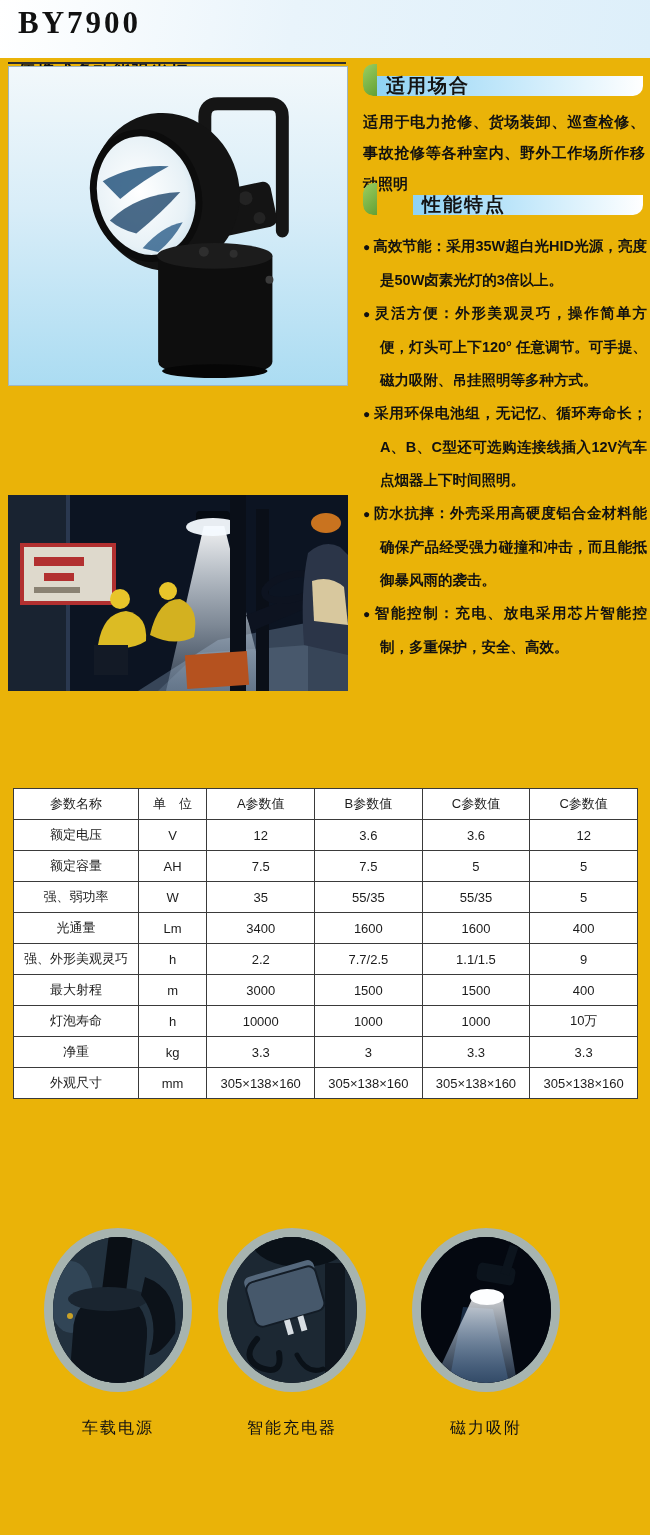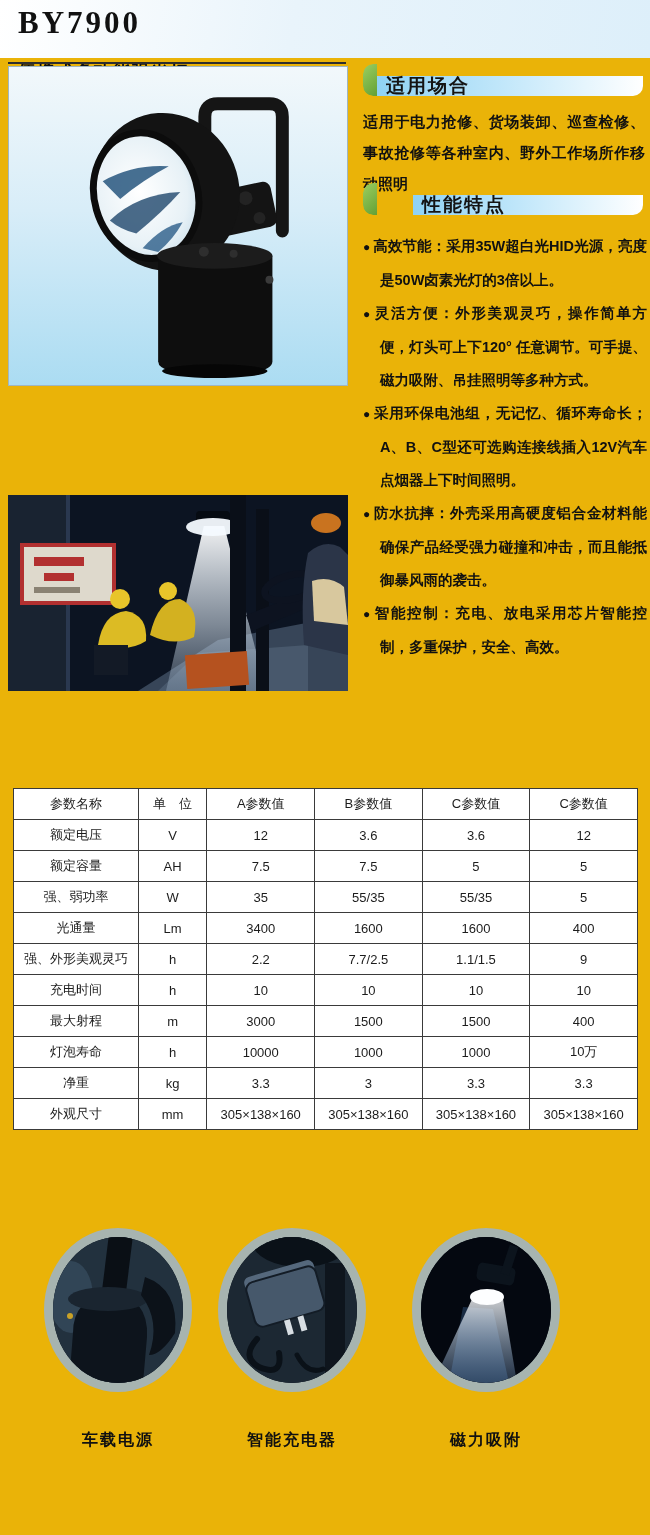--- a/index.html
+++ b/index.html
@@ -43,21 +43,21 @@
   .specs-table { position:absolute; left:13px; top:788px; width:625px; border-collapse:collapse; table-layout:fixed; }
   .specs-table th, .specs-table td { border:1px solid #3a3a3a; height:31px; font-size:13px;
     font-weight:normal; text-align:center; vertical-align:middle; color:#1c1c1c; background:#fff; padding:0 2px; }
   .col-name { width:20%; } .col-unit { width:11%; } .col-val { width:17.25%; }
 
   
   .gallery-item { position:absolute; width:148px; text-align:center; }
   .gallery-circle { width:148px; height:164px; border-radius:50%; border:9px solid #a7b4b0;
     overflow:hidden; background:#0a121c; }
   .gallery-circle svg { display:block; width:100%; height:100%; }
-  .gallery-caption { margin-top:38px; font-size:16px; font-weight:bold; letter-spacing:2px; color:#111; }
+  .gallery-caption { margin-top:26px; font-size:16px; font-weight:normal; letter-spacing:2px; color:#111; }
   .g1 { left:44px; top:1228px; } .g2 { left:218px; top:1228px; } .g3 { left:412px; top:1228px; }
 </style>
 </head>
 <body>
 
 <div class="page">
 
   <div class="top-gradient"></div>
 
   <div class="title-block">
@@ -210,28 +210,20 @@
           <td>1600</td>
           <td>400</td>
         </tr>
         <tr>
           <td>强、外形美观灵巧</td>
           <td>h</td>
           <td>2.2</td>
           <td>7.7/2.5</td>
           <td>1.1/1.5</td>
           <td>9</td>
-        </tr>
-        <tr>
-          <td>充电时间</td>
-          <td>h</td>
-          <td>10</td>
-          <td>10</td>
-          <td>10</td>
-          <td>10</td>
         </tr>
         <tr>
           <td>最大射程</td>
           <td>m</td>
           <td>3000</td>
           <td>1500</td>
           <td>1500</td>
           <td>400</td>
         </tr>
         <tr>

